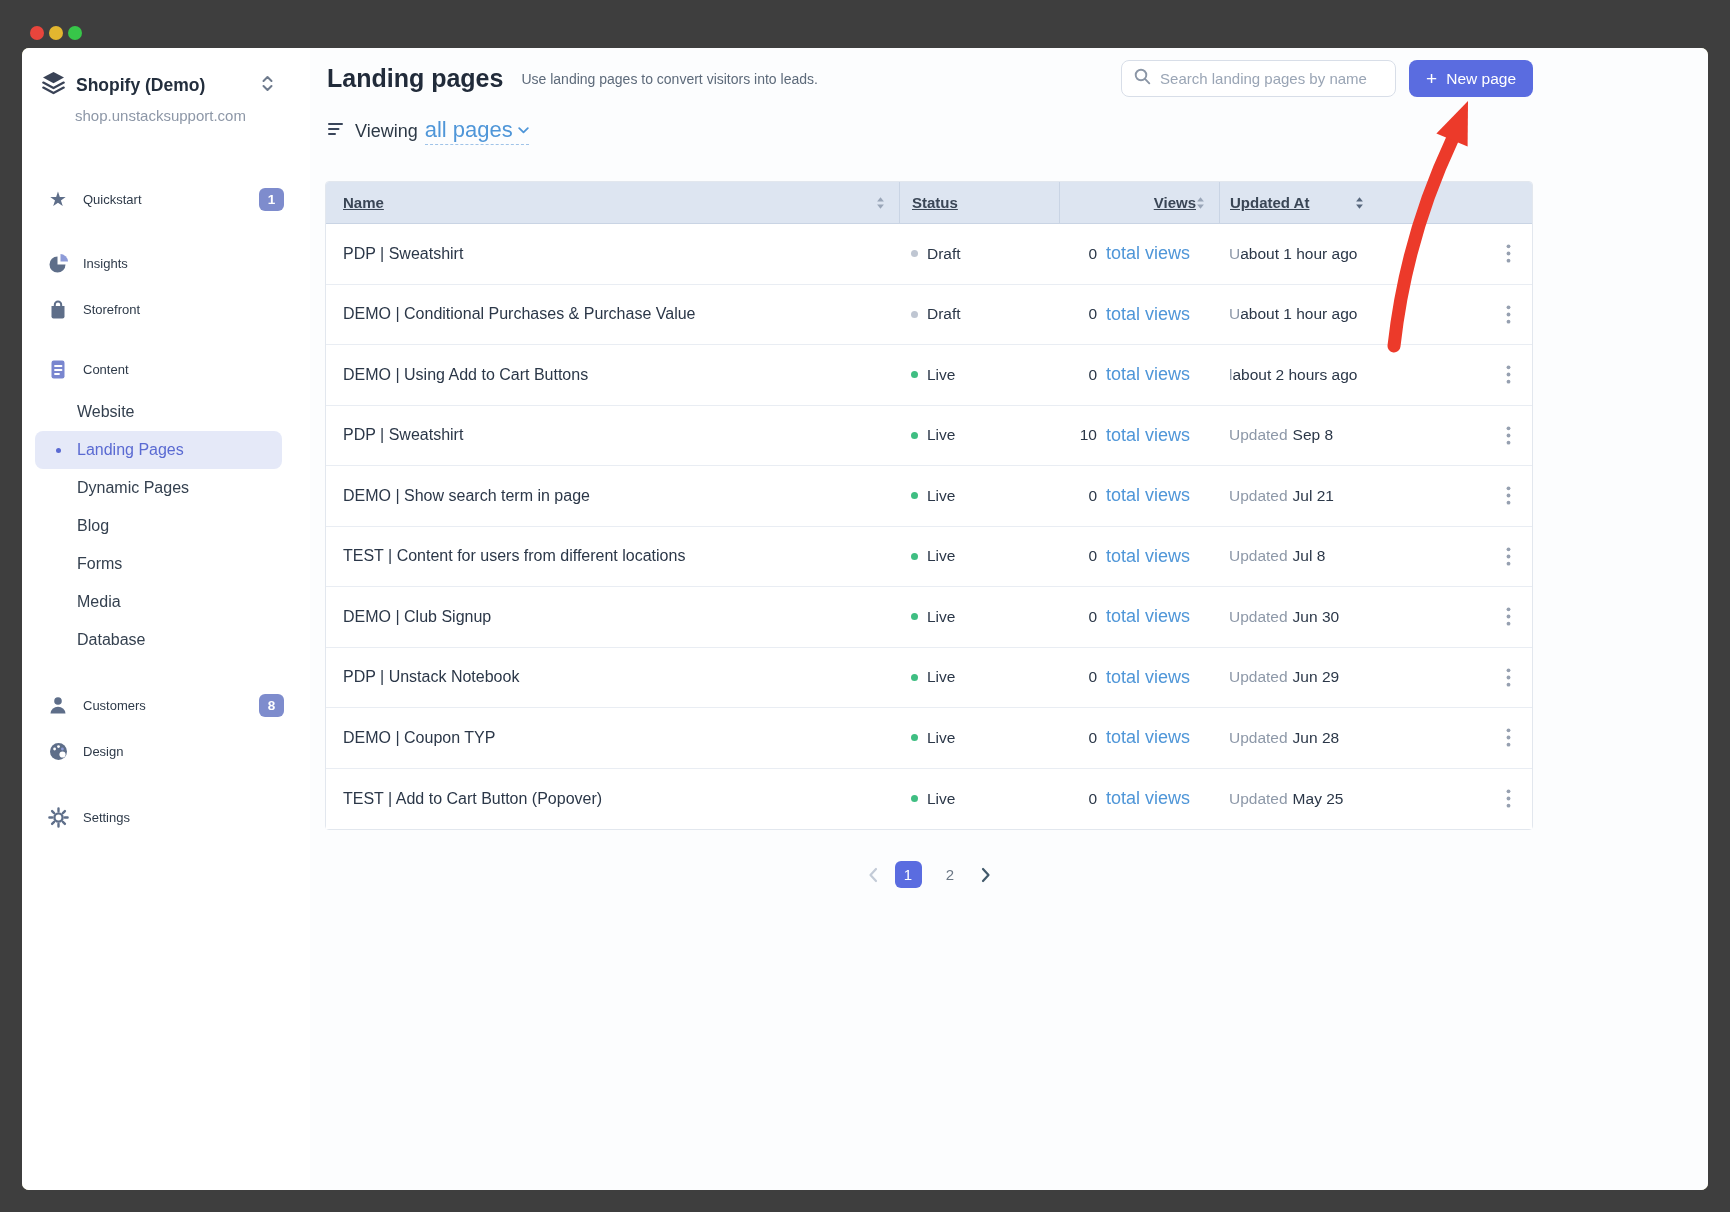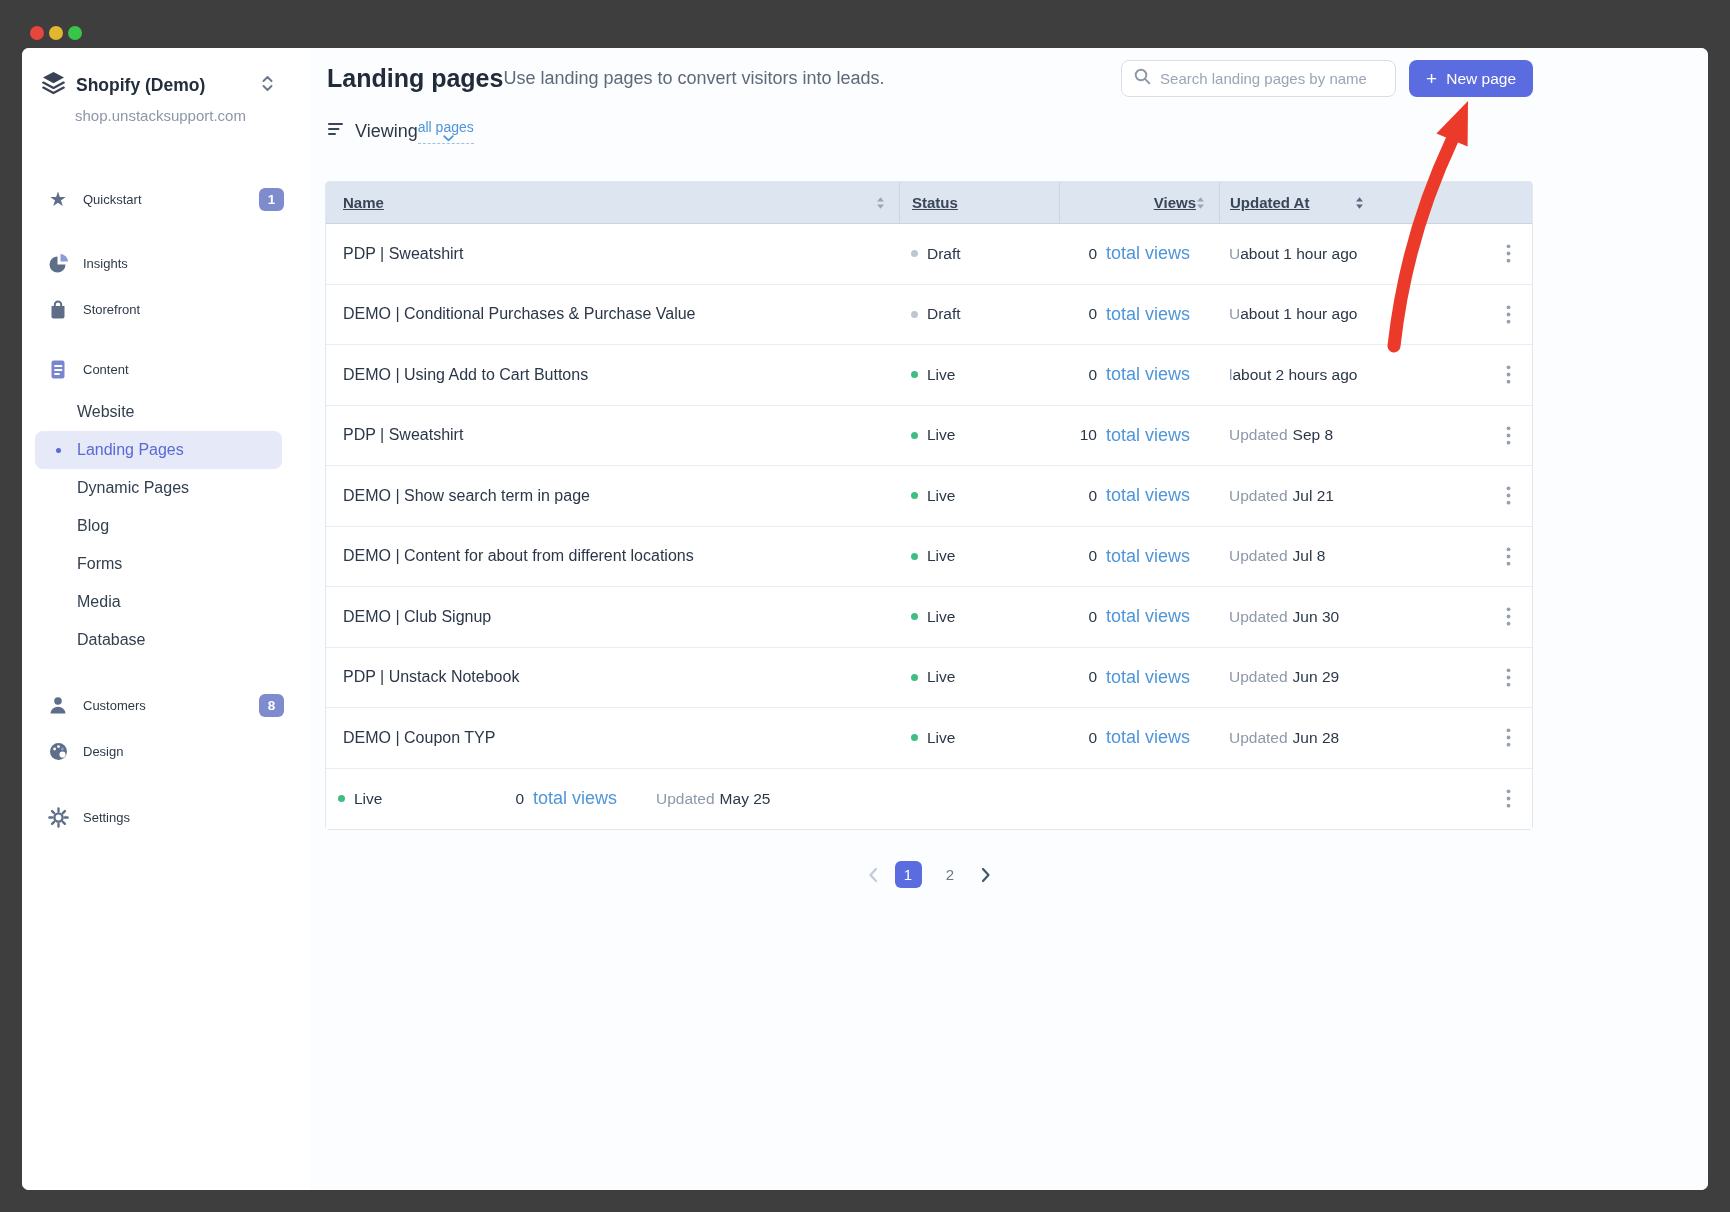--- a/index.html
+++ b/index.html
@@ -40,38 +40,38 @@
   .sub-item.selected { background:#e5e9f8; color:#5a6ad2; font-weight:500; }
   .sub-item.selected .bullet { position:absolute; left:21px; top:50%; margin-top:-2.5px;
               width:5px; height:5px; border-radius:50%; background:#5a6ad2; }
 
   
   .main { flex:1; position:relative; background:#fcfdfe; }
 
   .page-header { position:absolute; left:17px; top:12px; width:1206px; height:37px;
                  display:flex; align-items:center; }
   .page-title { font-size:25px; font-weight:bold; color:#212b3a; }
-  .page-sub   { font-size:18px; color:#5d6a7a; }
+  .page-sub   { margin-left:18px; font-size:14px; color:#5d6a7a; }
   .spacer { flex:1; }
 
   .search-box { width:275px; height:37px; border:1px solid #d8dee8; border-radius:8px;
                 background:#fff; display:flex; align-items:center; padding:0 12px; }
   .search-box input { border:none; outline:none; flex:1; margin-left:9px; font-size:15px;
                       font-family:"Liberation Sans", sans-serif; color:#33404f; background:transparent; }
   .search-box input::placeholder { color:#9aa5b5; }
 
   .btn-new { margin-left:13px; height:37px; padding:0 17px; border:none; border-radius:8px;
              background:#5a6ce0; color:#fff; font-size:15.5px; font-weight:500;
              font-family:"Liberation Sans", sans-serif; display:flex; align-items:center; cursor:pointer; }
   .btn-new .plus { font-size:19px; font-weight:400; margin-right:9px; line-height:1; }
 
   .viewing-row { position:absolute; left:17px; top:70px; height:26px; display:flex; align-items:center; }
   .viewing-lbl { margin-left:10px; font-size:18px; color:#2c3845; }
-  .viewing-filter { font-size:14px; color:#4f96d8; cursor:pointer;
-                    border-bottom:1px dashed #9fc3e8; padding-bottom:1px; display:flex; align-items:center;flex-direction:column; }
+  .viewing-filter { margin-left:7px; font-size:22px; color:#4f96d8; cursor:pointer;
+                    border-bottom:1px dashed #9fc3e8; padding-bottom:1px; display:flex; align-items:center; }
   .viewing-filter svg { margin-left:5px; }
 
   
   .table-wrap { position:absolute; left:15px; top:133px; width:1208px;
                 border:1px solid #e2e7ee; border-radius:4px; background:#fff; }
   .thead { height:42px; background:#dde5f1; display:flex; align-items:stretch;
            border-bottom:1px solid #c9d4e4; border-radius:3px 3px 0 0; }
   .th { display:flex; align-items:center; font-size:15px; font-weight:bold; color:#3a4656; cursor:pointer;text-decoration:underline; }
   .th-name    { width:573px; padding:0 14px 0 17px; justify-content:space-between; }
   .th-status  { width:160px; padding-left:12px; border-left:1px solid #c9d4e4; }
@@ -430,21 +430,21 @@
                     <circle cx="2.5" cy="2.3" r="1.9"></circle>
                     <circle cx="2.5" cy="9.5" r="1.9"></circle>
                     <circle cx="2.5" cy="16.7" r="1.9"></circle>
                   </g>
                 </svg>
               </span>
           </div>
         </div>
 
         <div class="trow">
-          <div class="td-name">DEMO | Content for about from different locations</div>
+          <div class="td-name">TEST | Content for users from different locations</div>
           <div class="td-status">
               <span class="dot live"></span>
               <span>Live</span>
             </div>
           <div class="td-views">
               <span class="v-num">0</span>
               <span class="v-link">total views</span>
             </div>
           <div class="td-updated">
               <span class="up-prefix gap">Updated</span>
@@ -530,20 +530,21 @@
                     <circle cx="2.5" cy="2.3" r="1.9"></circle>
                     <circle cx="2.5" cy="9.5" r="1.9"></circle>
                     <circle cx="2.5" cy="16.7" r="1.9"></circle>
                   </g>
                 </svg>
               </span>
           </div>
         </div>
 
         <div class="trow">
+          <div class="td-name">TEST | Add to Cart Button (Popover)</div>
           <div class="td-status">
               <span class="dot live"></span>
               <span>Live</span>
             </div>
           <div class="td-views">
               <span class="v-num">0</span>
               <span class="v-link">total views</span>
             </div>
           <div class="td-updated">
               <span class="up-prefix gap">Updated</span>

